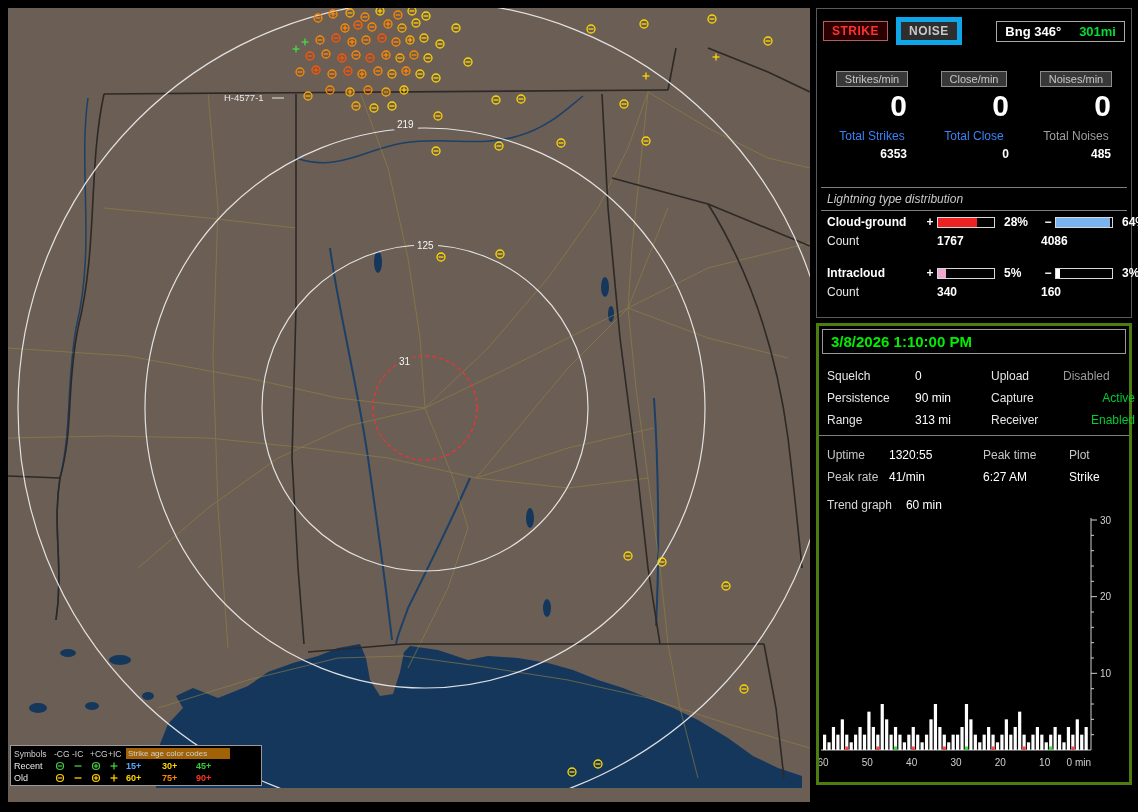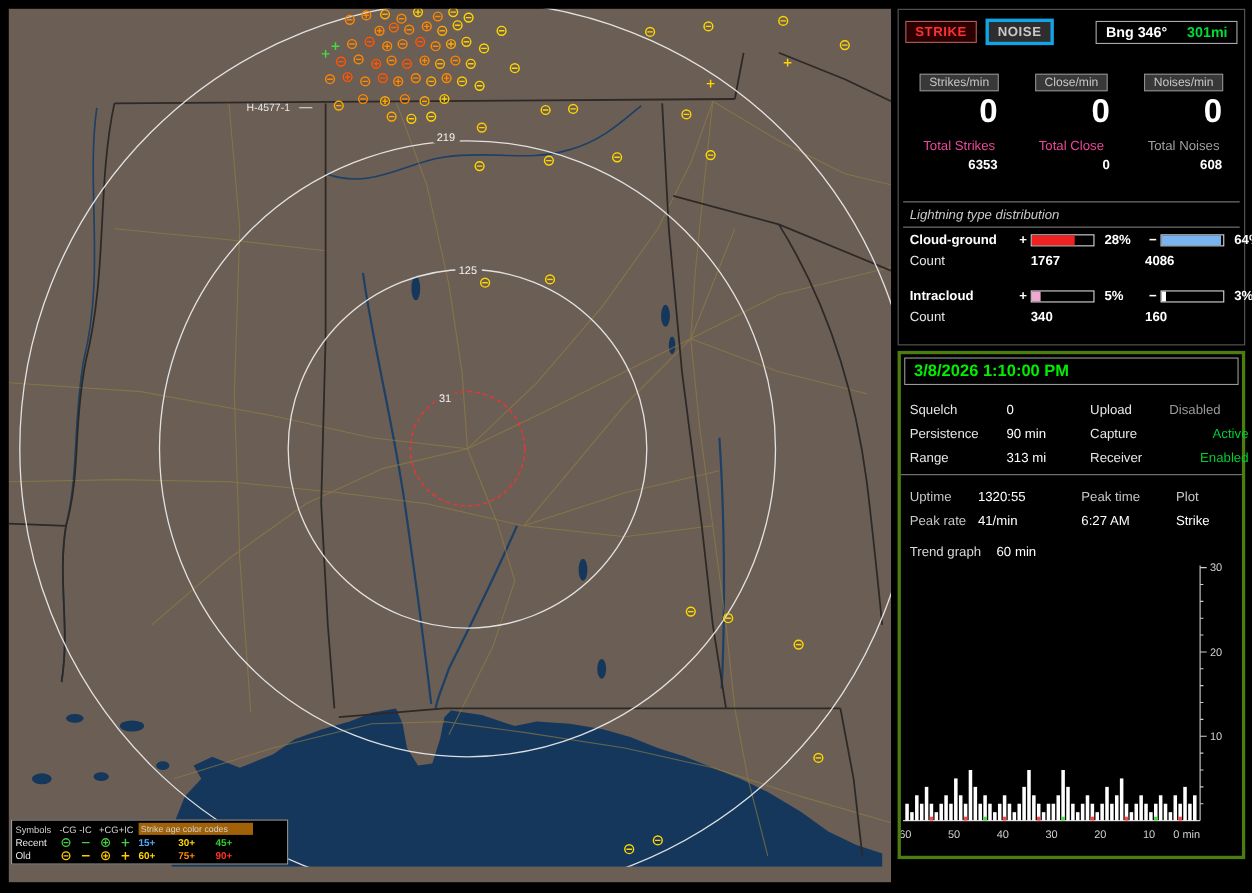--- a/index.html
+++ b/index.html
@@ -24,32 +24,32 @@
   .leg-glyph { display:block; }
 
   
   .panel { position:absolute; left:816px; top:8px; width:316px; height:798px; color:#ddd; }
   .box1 { border:1px solid #5a5a5a; background:#000; padding:8px 4px 12px 4px; }
   .box2 { border:3px solid #4d7c0f; background:#000; margin-top:5px; position:relative; height:462px; }
 
   .topbar { display:flex; align-items:center; padding:0 2px; }
   .btn { font-size:12px; font-weight:bold; padding:2px 8px; letter-spacing:.5px; }
   .btn-strike { color:#ff3030; background:#2c0000; border:1px solid #b06060; }
-  .btn-noise { color:#c8c8c8; background:#2e2e2e; border:3px solid #0ea5e9; margin-left:8px; }
+  .btn-noise { color:#c8c8c8; background:#2e2e2e; border:5px solid #0ea5e9; margin-left:8px; }
   .bng-box { margin-left:auto; border:1px solid #aaa; background:#000; display:flex; align-items:center;
     padding:2px 8px; gap:18px; font-size:13px; font-weight:bold; }
   .bng-label { color:#fff; }
   .bng-range { color:#00dd33; }
 
   .counters { display:flex; margin-top:24px; }
   .counter-col { flex:1; text-align:center; }
   .rate-head { display:inline-block; background:#383838; color:#c6c6c6; border:1px solid #8d8d8d;
     font-size:11px; padding:1px 8px; }
   .rate-val { font-size:30px; font-weight:bold; color:#fff; text-align:right; padding-right:16px; margin-top:2px; }
-  .tot-label { font-size:12px; color:#ec4899; margin-top:6px; }
+  .tot-label { font-size:12px; color:#3b82f6; margin-top:6px; }
   .tot-label.dim { color:#9f9f9f; }
   .tot-val { font-size:12px; font-weight:bold; color:#fff; text-align:right; padding-right:16px; margin-top:4px; }
 
   .sep { border:none; border-top:1px solid #7d7d7d; margin:0; }
   .sep-sp { margin-top:26px; }
   .dist-title { color:#c9c9c9; font-size:12px; padding:4px 6px;font-style:italic; }
 
   .dist-row { display:grid; grid-template-columns:96px 14px 62px 42px 14px 62px 40px; align-items:center; padding:4px 6px 2px 6px; font-size:12px; }
   .dist-label { color:#fff; font-weight:bold; }
   .sign { color:#fff; font-weight:bold; text-align:center; }
@@ -574,21 +574,21 @@
       <div class="counter-col">
         <span class="rate-head">Close/min</span>
         <div class="rate-val">0</div>
         <div class="tot-label">Total Close</div>
         <div class="tot-val">0</div>
       </div>
       <div class="counter-col">
         <span class="rate-head">Noises/min</span>
         <div class="rate-val">0</div>
         <div class="tot-label dim">Total Noises</div>
-        <div class="tot-val">608</div>
+        <div class="tot-val">485</div>
       </div>
     </div>
 
     <hr class="sep sep-sp">
     <div class="dist-title">Lightning type distribution</div>
     <hr class="sep">
 
     <div class="dist-row">
       <span class="dist-label">Cloud-ground</span>
       <span class="sign">+</span>

